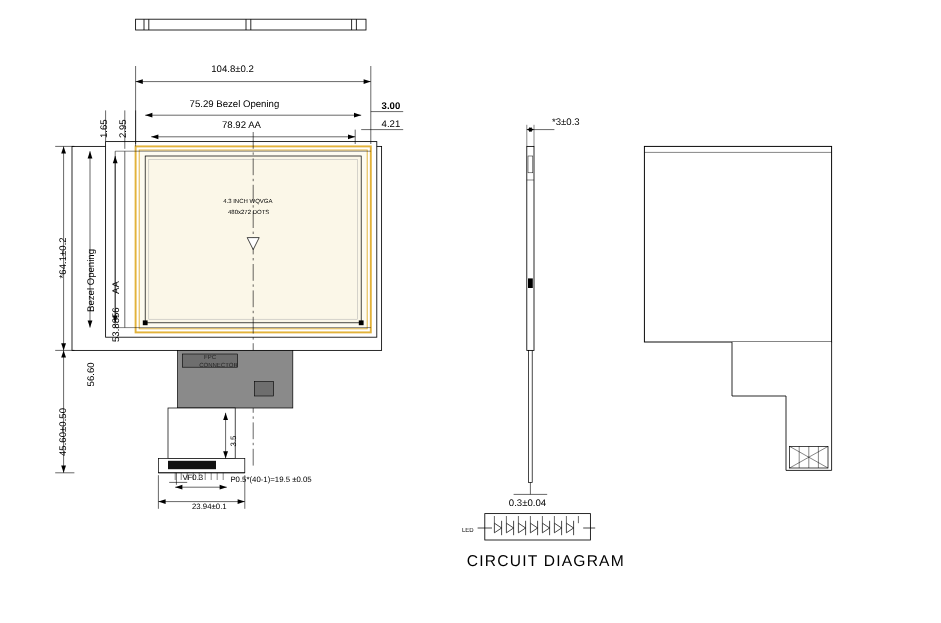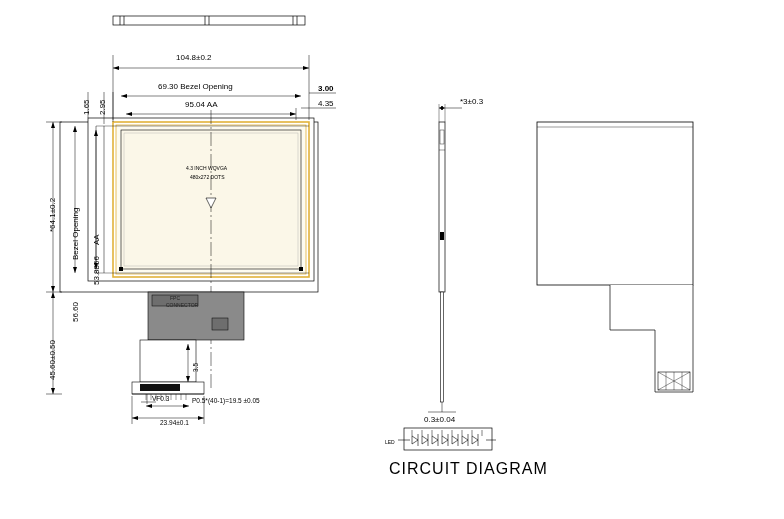--- a/index.html
+++ b/index.html
@@ -27,21 +27,21 @@
     color: #000000;
     white-space: nowrap;
     line-height: 1;
   }
   .lbl.rot {
     transform-origin: left top;
     transform: rotate(-90deg);
   }
   .lbl.tiny { font-size: 5px; }
   .lbl.small { font-size: 6.5px; }
-  .lbl.big { font-size: 16px; letter-spacing: 1px; }
+  .lbl.big { font-size: 13px; letter-spacing: 1px; }
   svg { display: block; }
 </style>
 </head>
 <body>
 
 <div id="sheet">
 
   <svg width="784" height="519" viewBox="0 0 784 519">
     <g stroke="#000000" fill="none" stroke-width="0.7">
 
@@ -237,24 +237,24 @@
           <line x1="462" y1="430" x2="462" y2="436"></line>
           <line x1="472" y1="430" x2="472" y2="436"></line>
           <line x1="482" y1="430" x2="482" y2="436"></line>
         </g>
       </g>
 
     </g>
   </svg>
 
   <div class="lbl" style="left:176px; top:54px;">104.8±0.2</div>
-  <div class="lbl" style="left:158px; top:83px;">69.30 Bezel Opening</div>
-  <div class="lbl" style="left:185px; top:101px;">95.04 AA</div>
+  <div class="lbl" style="left:158px; top:83px;">75.29 Bezel Opening</div>
+  <div class="lbl" style="left:185px; top:101px;">78.92 AA</div>
   <div class="lbl" style="left:318px; top:85px;font-weight:bold;">3.00</div>
-  <div class="lbl" style="left:318px; top:100px;">4.35</div>
+  <div class="lbl" style="left:318px; top:100px;">4.21</div>
 
   <div class="lbl rot" style="left:83px; top:115px;">1.65</div>
   <div class="lbl rot" style="left:99px; top:115px;">2.95</div>
 
   <div class="lbl rot" style="left:72px; top:260px;">Bezel Opening</div>
   <div class="lbl rot" style="left:72px; top:322px;">56.60</div>
 
   <div class="lbl rot" style="left:93px; top:245px;">AA</div>
   <div class="lbl rot" style="left:93px; top:285px;">53.8856</div>
 

